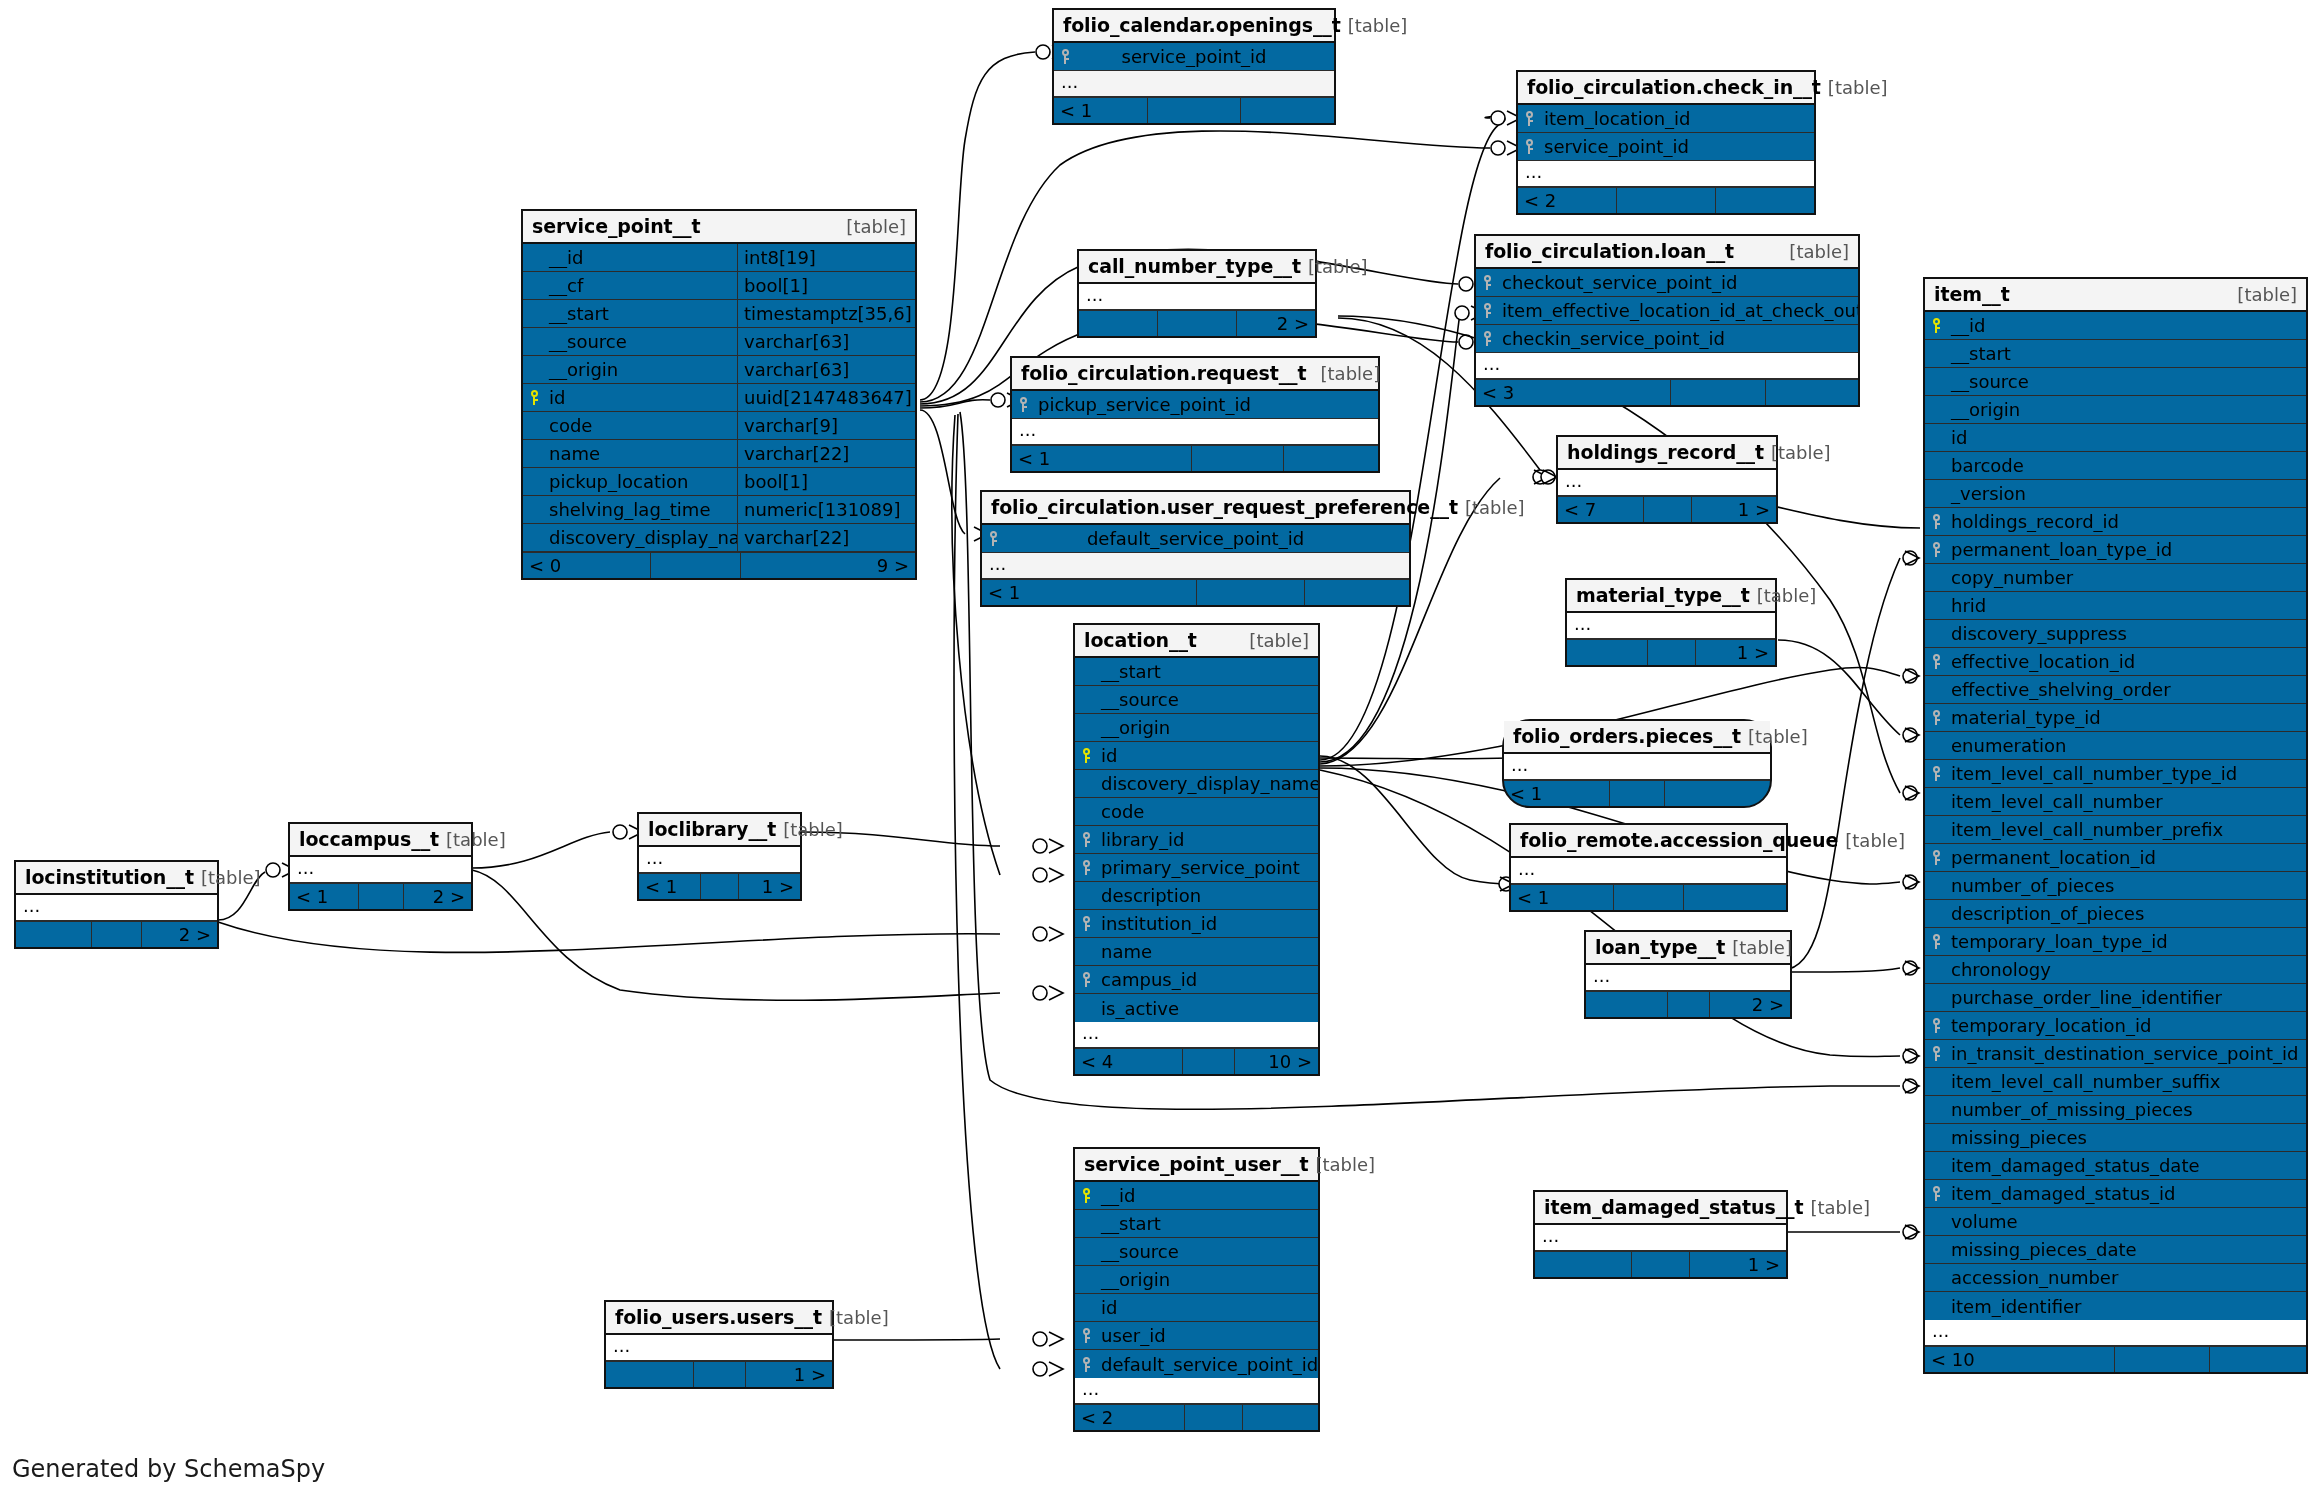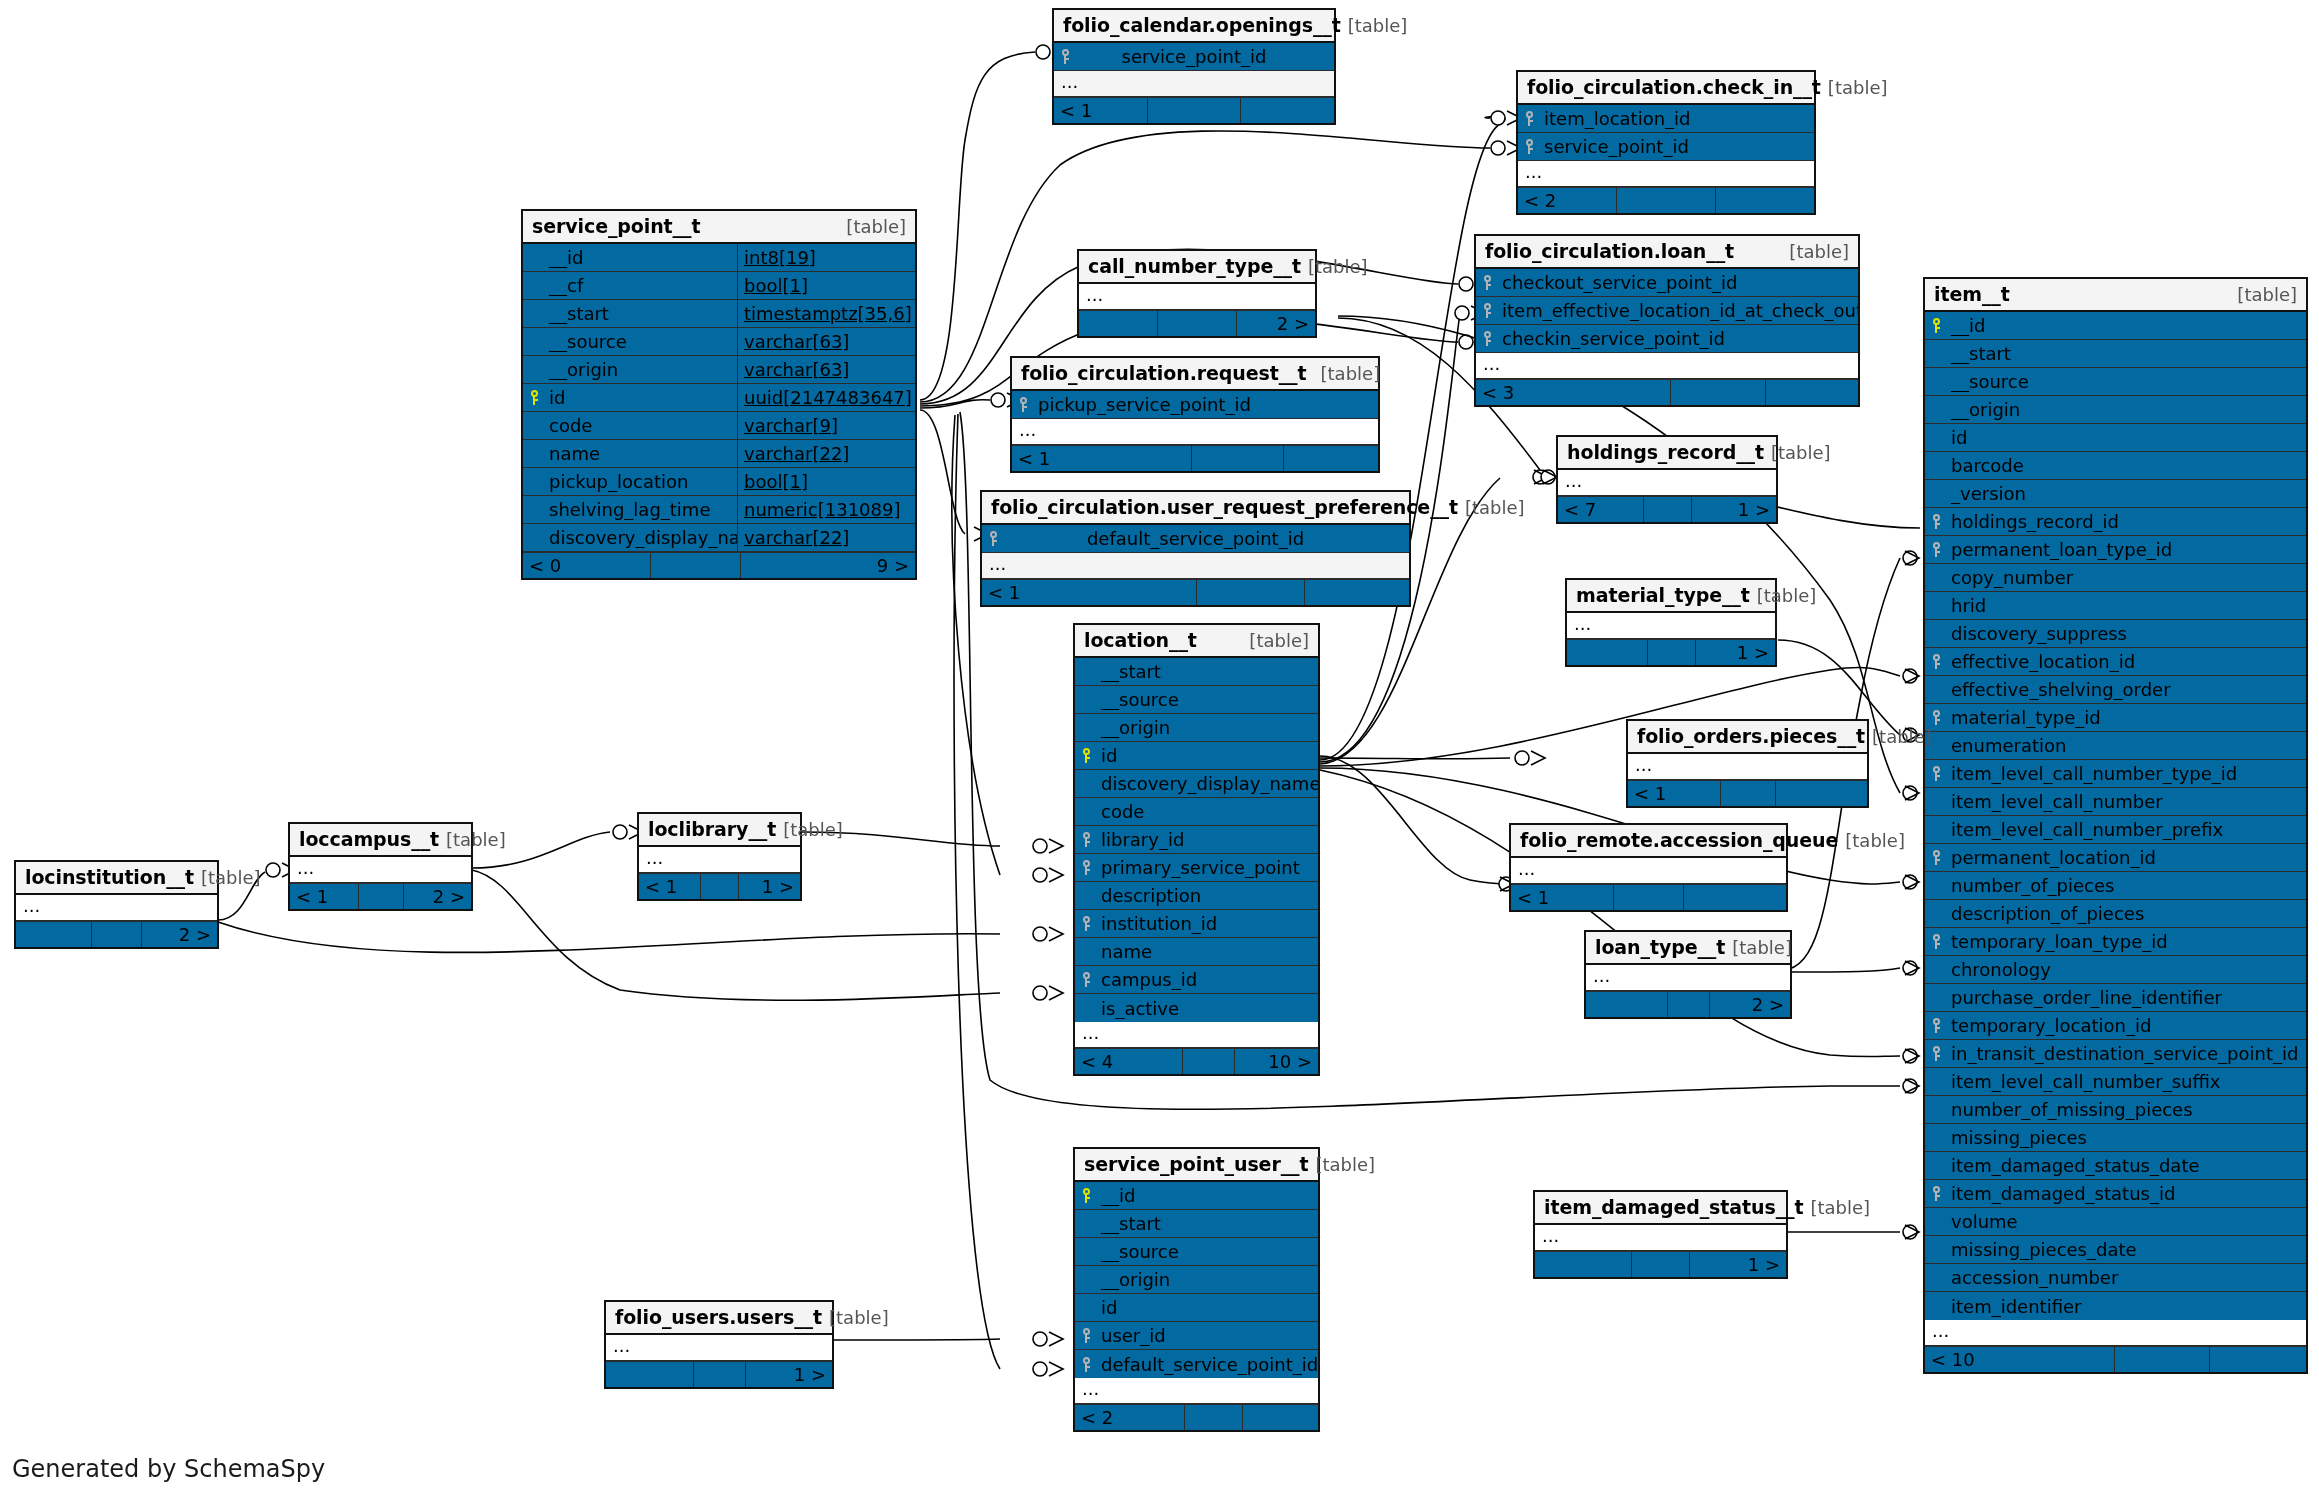--- a/index.html
+++ b/index.html
@@ -36,21 +36,21 @@
     display:flex;align-items:center;
     border-bottom:1.5px solid #2b2b2b;
     box-sizing:border-box;
     height:28px;
     font-size:18px;color:#000;
     white-space:nowrap;
   }
   .row:last-child{border-bottom:none;}
   .row .keycell{width:22px;flex:0 0 22px;display:flex;align-items:center;justify-content:center;}
   .row .cname{flex:1 1 auto;padding-left:4px;overflow:hidden;}
-  .row .ctype{flex:0 0 auto;border-left:1.5px solid #2b2b2b;padding-left:6px;height:100%;display:flex;align-items:center;box-sizing:border-box;text-decoration:underline;}
+  .row .ctype{flex:0 0 auto;border-left:1.5px solid #2b2b2b;padding-left:6px;height:100%;display:flex;align-items:center;box-sizing:border-box;}
   .row.indent .cname{padding-left:26px;}
   .row.centered .cname{text-align:center;padding-left:0;}
 
   .ellip{
     height:26px;display:flex;align-items:flex-end;
     padding:0 0 4px 7px;
     font-size:18px;color:#000;box-sizing:border-box;
     border-bottom:1.5px solid #2b2b2b;
     background:#ffffff;
   }
@@ -681,21 +681,21 @@
     <span class="ttag">[table]</span>
   </div>
   <div class="ellip">...</div>
   <div class="foot">
     <span class="fc"></span>
     <span class="fc" style="flex:0 0 48px"></span>
     <span class="fc r">1 &gt;</span>
   </div>
 </div>
 
-<div class="tbl" style="left:1626px;top:719px;width:243px;">
+<div class="tbl" style="left:1502px;top:719px;width:270px;border-radius:28px;">
   <div class="hdr">
     <span class="tname">folio_orders.pieces__t</span>
     <span class="ttag">[table]</span>
   </div>
   <div class="ellip">...</div>
   <div class="foot">
     <span class="fc">&lt; 1</span>
     <span class="fc" style="flex:0 0 55px"></span>
     <span class="fc r"></span>
   </div>

